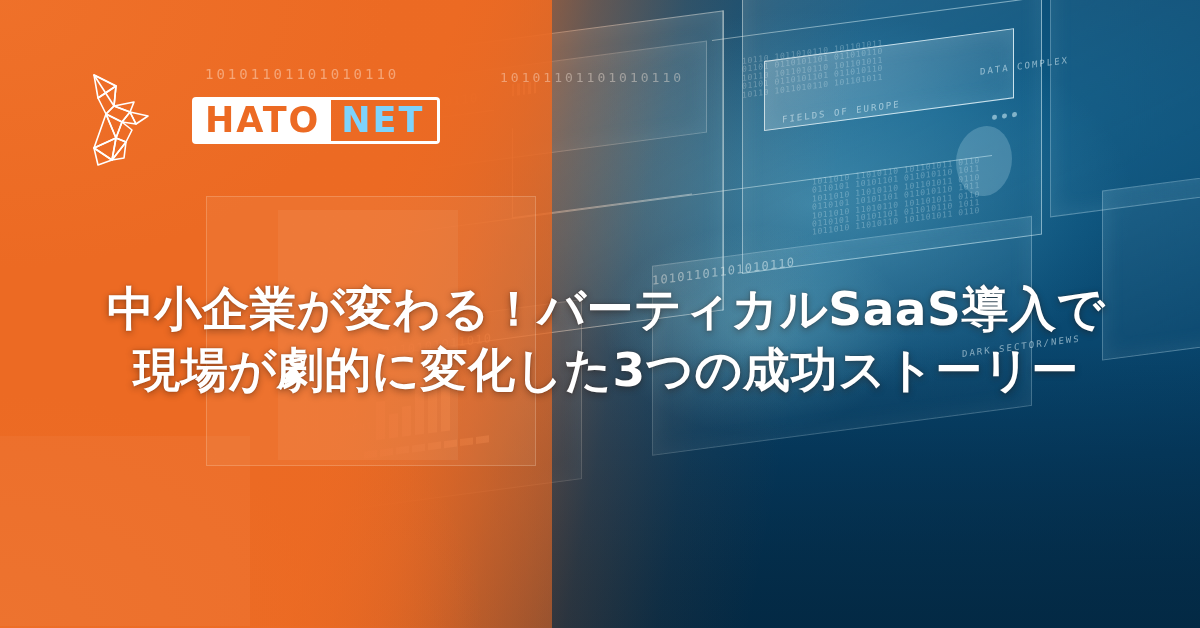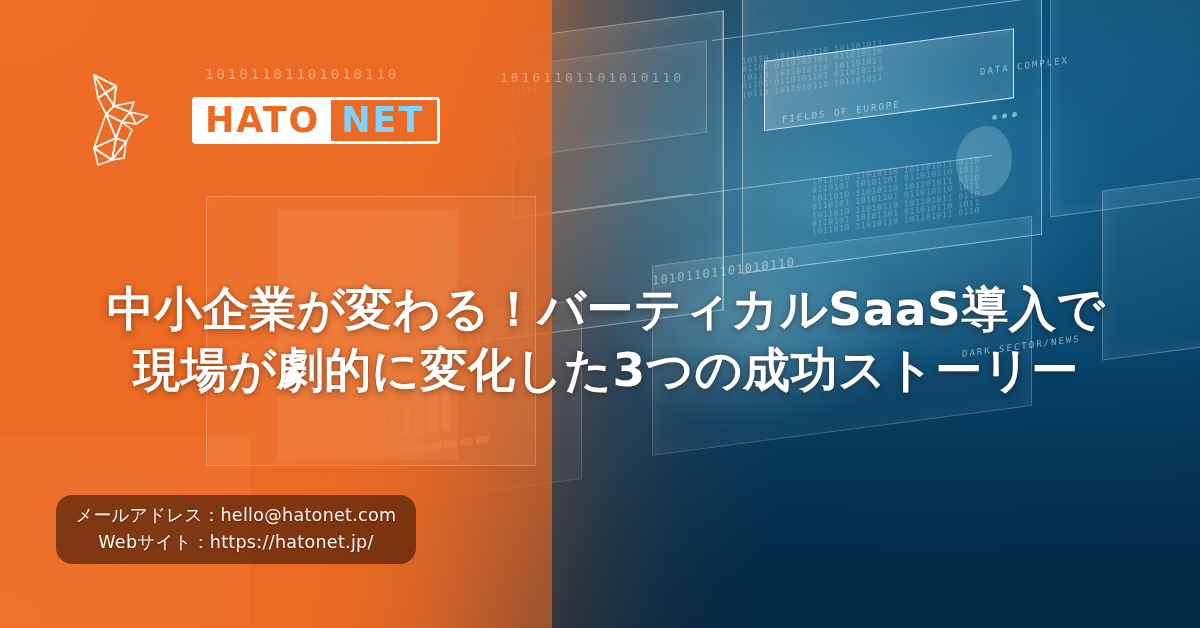--- a/index.html
+++ b/index.html
@@ -359,18 +359,14 @@
       <span class="wm-hato">HATO</span>
       <span class="wm-net">NET</span>
     </div>
   </div>
 
   <h1 class="title">
     <span class="ln">中小企業が変わる！バーティカルSaaS導入で</span>
     <span class="ln">現場が劇的に変化した3つの成功ストーリー</span>
   </h1>
 
-  <div class="contact">
-    <span class="row">メールアドレス：hello@hatonet.com</span>
-    <span class="row">Webサイト：https://hatonet.jp/</span>
-  </div>
 
 </div>
 
 </body></html>

